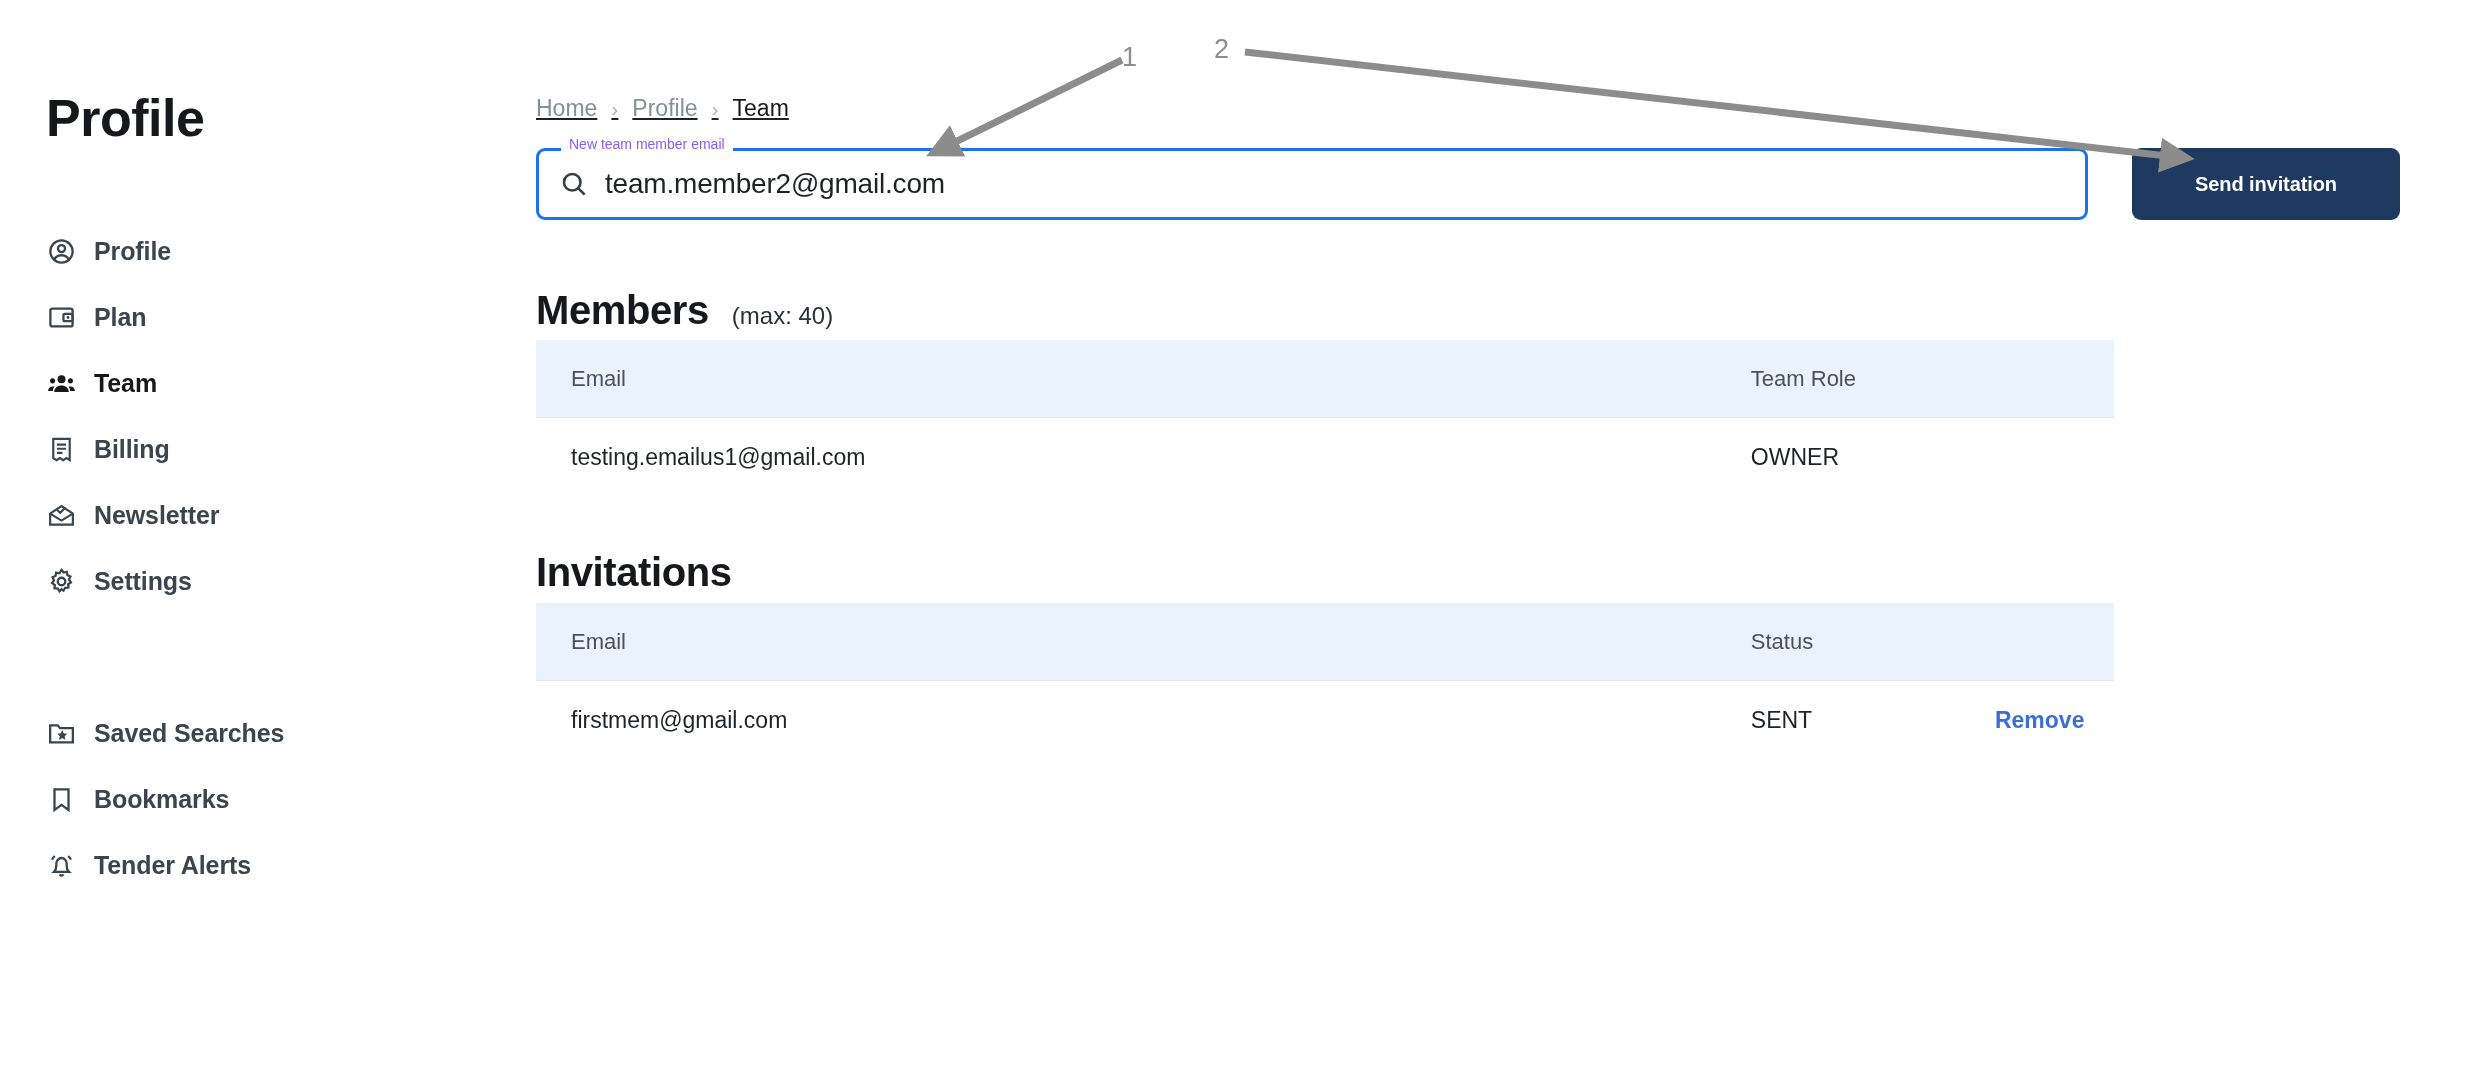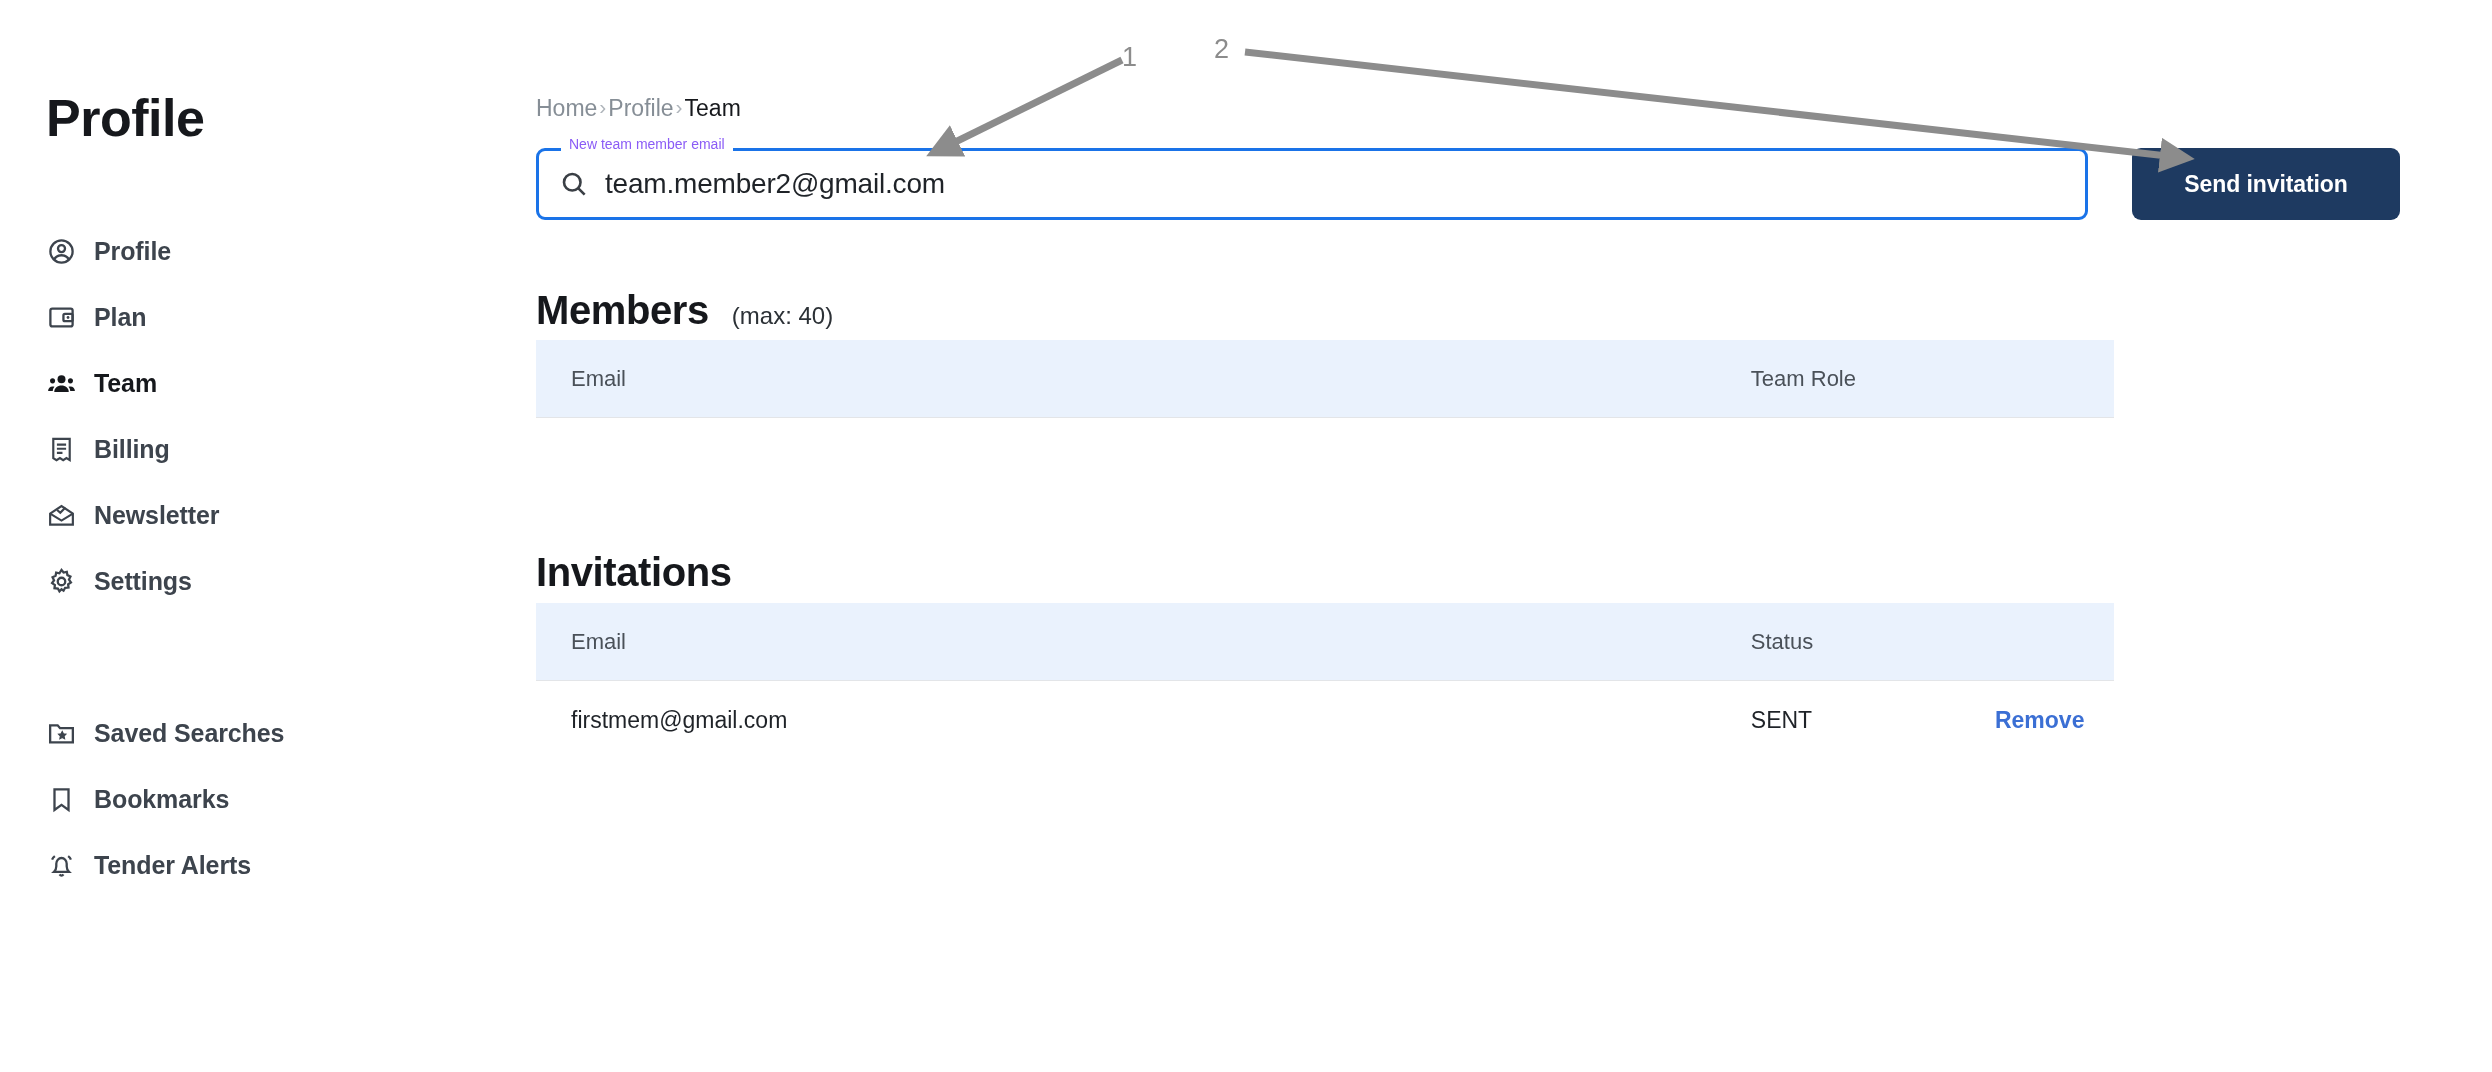--- a/index.html
+++ b/index.html
@@ -37,22 +37,23 @@
     font-size:25px; font-weight:700; color:#3d444d; letter-spacing:-0.1px;
   }
   .nav-item.active .nav-label{ color:#16181c; }
   .nav-item.active .nav-icon{ color:#16181c; }
 
   
   #main{ position:absolute; left:530px; top:0; width:1962px; height:1072px; }
 
   #breadcrumb{
     position:absolute; left:6px; top:95px;
-    display:flex; align-items:flex-start; gap:2px;
+    display:flex; align-items:center; gap:14px;
     font-size:23px;
+    text-decoration:underline;
   }
   #breadcrumb .crumb{ color:#868e96; cursor:pointer; }
   #breadcrumb .crumb.current{ color:#16181c; font-weight:500; cursor:default; }
   #breadcrumb .sep{ color:#aeb4ba; font-size:21px; }
 
   
   #invite-row{
     position:absolute; left:6px; top:148px; width:1900px; height:72px;
   }
   #email-field-wrap{
@@ -70,21 +71,21 @@
   }
   #email-label{
     position:absolute; left:22px; top:-15px;
     background:#ffffff; padding:0 8px;
     font-size:14px; color:#8b5cf6; white-space:nowrap;
   }
   #send-invitation{
     position:absolute; left:1596px; top:0; width:268px; height:72px;
     background:#1e3a61; color:#ffffff; border:0; border-radius:9px;
     font-family:"Liberation Sans", sans-serif;
-    font-size:23px; font-weight:700; cursor:pointer; letter-spacing:-0.1px;
+    font-size:20px; font-weight:700; cursor:pointer; letter-spacing:-0.1px;
   }
 
   
   .section-heading{
     position:absolute; left:6px;
     display:flex; align-items:baseline; gap:23px;
   }
   .section-heading .h-main{ font-size:40px; font-weight:700; color:#16181c; letter-spacing:-0.4px; }
   .section-heading .h-sub{ font-size:24px; color:#2c3136; font-weight:400; }
   #members-heading{ top:288px; }
@@ -267,20 +268,25 @@
 
   <div class="section-heading" id="members-heading">
     <span class="h-main">Members</span>
     <span class="h-sub">(max: 40)</span>
   </div>
 
   <div class="data-table" id="members-table">
     <div class="t-head">
       <div class="c-email">Email</div>
       <div class="c-second">Team Role</div>
+      <div class="c-action"></div>
+    </div>
+    <div class="t-row">
+      <div class="c-email">testing.emailus1@gmail.com</div>
+      <div class="c-second">OWNER</div>
       <div class="c-action"></div>
     </div>
   </div>
 
   <div class="section-heading" id="invitations-heading">
     <span class="h-main">Invitations</span>
   </div>
 
   <div class="data-table" id="invitations-table">
     <div class="t-head">

